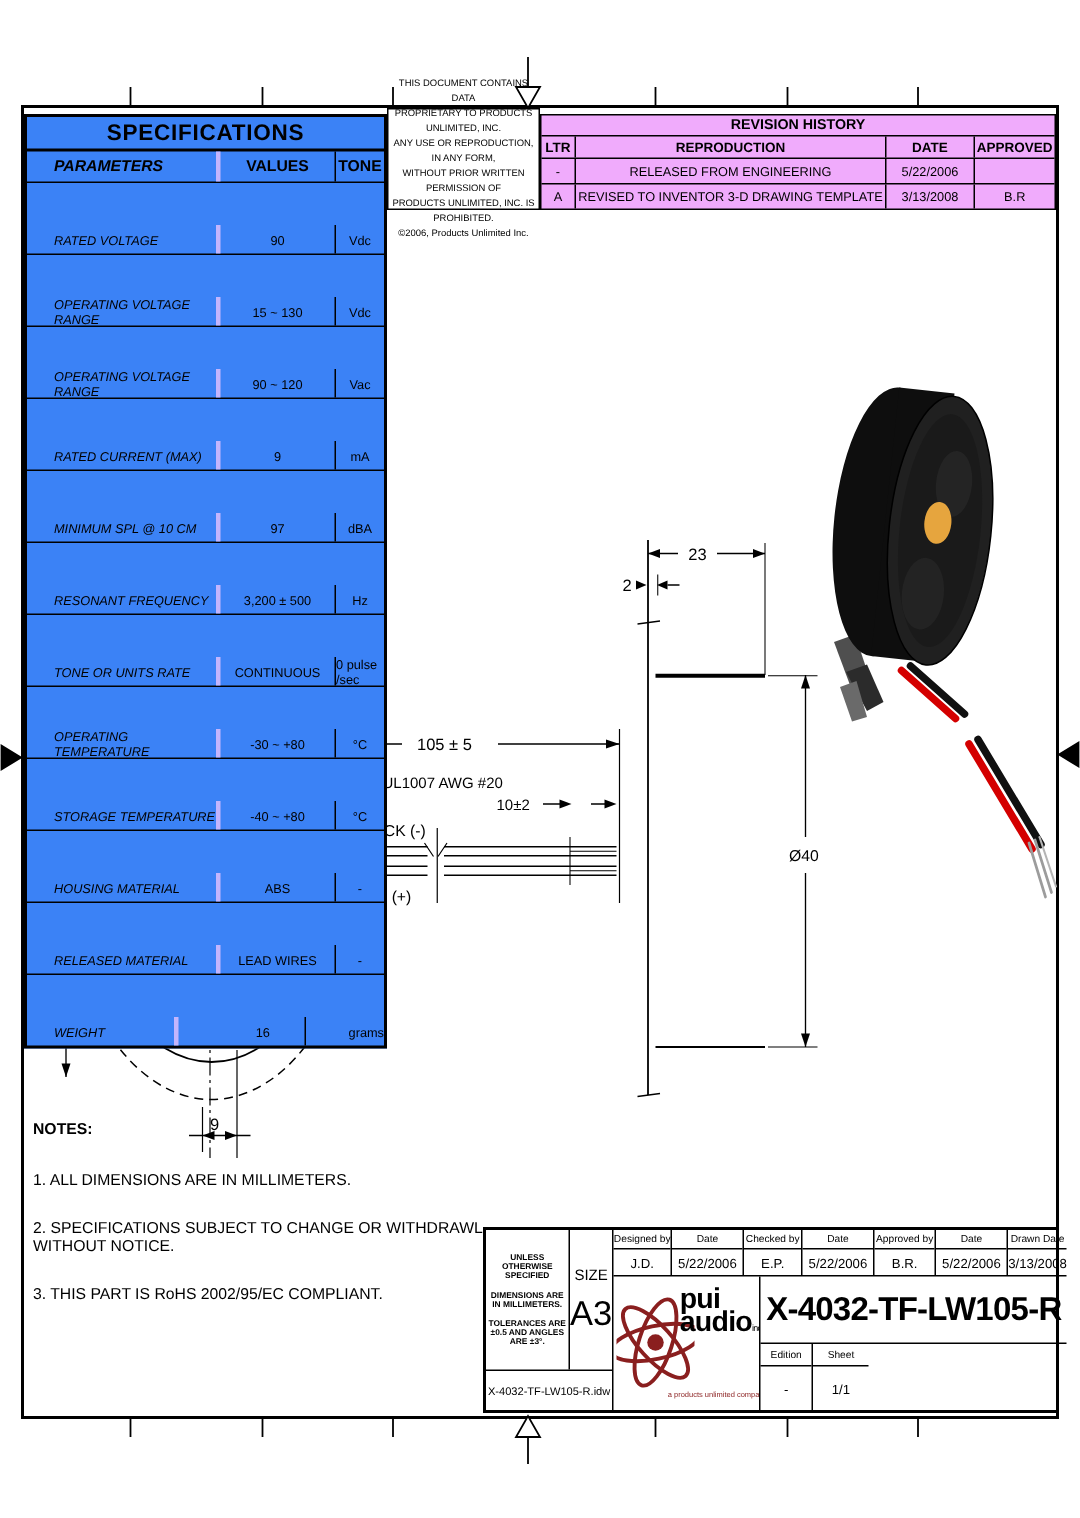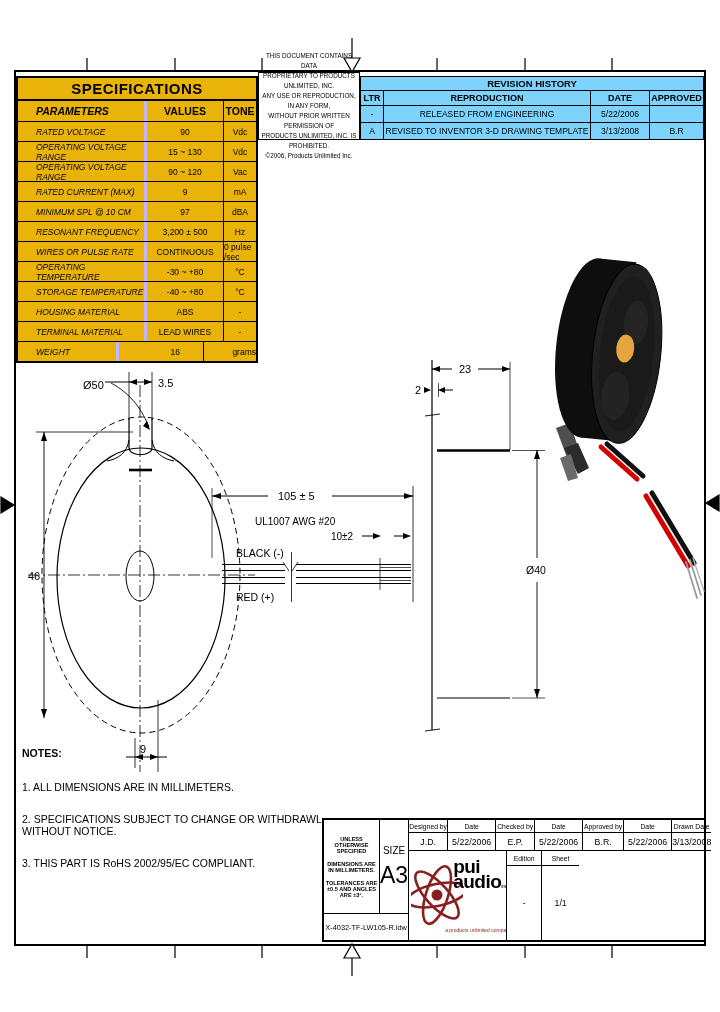--- a/index.html
+++ b/index.html
@@ -2,34 +2,34 @@
 <html><head>
 <meta charset="utf-8">
 <style>
   html,body{margin:0;padding:0;background:#fff;}
   body{width:720px;height:1012px;position:relative;overflow:hidden;
        font-family:"Liberation Sans",sans-serif;color:#000;}
   .abs{position:absolute;box-sizing:border-box;}
   
   #frame{left:14px;top:70px;width:692px;height:876px;border:2px solid #000;}
   
-  #spec{left:16px;top:76px;width:242px;border:2px solid #000;background:#eab308;}
+  #spec{left:16px;top:76px;width:242px;border:2px solid #000;background:#3b82f6;}
   #spec .title{height:21px;border-bottom:2px solid #000;font-weight:bold;font-size:15px;
     display:flex;align-items:center;justify-content:center;letter-spacing:.5px;}
   #spec .hrow{display:flex;height:20px;border-bottom:1px solid #000;font-weight:bold;font-size:10.5px;}
-  #spec .srow{display:flex;height:19px;border-bottom:1px solid #000;font-size:8.5px;}
+  #spec .srow{display:flex;height:19px;border-bottom:1px solid #000;font-size:8.5px;margin-top:28px;}
   #spec .srow:last-of-type{border-bottom:none;gap:28px;}
   #spec .c1{width:108px;border-right:3px solid #c4b5fd;display:flex;align-items:center;padding-left:18px;font-style:italic;}
   #spec .c2{width:76px;border-right:1px solid #000;display:flex;align-items:center;justify-content:center;}
   #spec .c3{flex:1;display:flex;align-items:center;justify-content:center;}
   
   #notice{left:258px;top:72px;width:102px;height:68px;border:1px solid #000;
     font-size:6.3px;text-align:center;display:flex;flex-direction:column;justify-content:center;line-height:1.6;}
   
-  #rev{left:360px;top:76px;width:344px;border:1.5px solid #000;background:#7dd3fc;}
+  #rev{left:360px;top:76px;width:344px;border:1.5px solid #000;background:#f0abfc;}
   #rev .title{height:13px;border-bottom:1px solid #000;font-size:9.5px;font-weight:bold;
     display:flex;align-items:center;justify-content:center;}
   #rev .hrow{display:flex;height:14px;border-bottom:1px solid #000;font-size:9px;font-weight:bold;}
   #rev .rrow{display:flex;height:16px;border-bottom:1px solid #000;font-size:8.5px;}
   #rev .rrow:last-of-type{border-bottom:none;}
   #rev .r1{width:22px;border-right:1px solid #000;display:flex;align-items:center;justify-content:center;}
   #rev .r2{width:206px;border-right:1px solid #000;display:flex;align-items:center;justify-content:center;}
   #rev .r3{width:58px;border-right:1px solid #000;display:flex;align-items:center;justify-content:center;}
   #rev .r4{flex:1;display:flex;align-items:center;justify-content:center;}
   
@@ -278,21 +278,21 @@
         <div class="c3">dBA</div>
       </div>
 
       <div class="srow">
         <div class="c1">RESONANT FREQUENCY</div>
         <div class="c2">3,200 ± 500</div>
         <div class="c3">Hz</div>
       </div>
 
       <div class="srow">
-        <div class="c1">WIRES OR PULSE RATE</div>
+        <div class="c1">TONE OR UNITS RATE</div>
         <div class="c2">CONTINUOUS</div>
         <div class="c3">0 pulse /sec</div>
       </div>
 
       <div class="srow">
         <div class="c1">OPERATING TEMPERATURE</div>
         <div class="c2">-30 ~ +80</div>
         <div class="c3">°C</div>
       </div>
 
@@ -302,21 +302,21 @@
         <div class="c3">°C</div>
       </div>
 
       <div class="srow">
         <div class="c1">HOUSING MATERIAL</div>
         <div class="c2">ABS</div>
         <div class="c3">-</div>
       </div>
 
       <div class="srow">
-        <div class="c1">TERMINAL MATERIAL</div>
+        <div class="c1">RELEASED MATERIAL</div>
         <div class="c2">LEAD WIRES</div>
         <div class="c3">-</div>
       </div>
 
       <div class="srow">
         <div class="c1">WEIGHT</div>
         <div class="c2">16</div>
         <div class="c3">grams</div>
       </div>
     </div>
@@ -433,20 +433,21 @@
             <circle r="5.5" fill="#8a1f1f" stroke="none"></circle>
           </g>
         </svg>
         <div id="logotext">
           <div>pui</div>
           <div><span>audio</span><span class="inc">inc</span></div>
         </div>
         <div id="tagline">a products unlimited company</div>
       </div>
       <div id="pnrow">
+        <div id="partnum">X-4032-TF-LW105-R</div>
         <div id="descrow">
           <div class="minicol">
             <div class="minilabel">Edition</div>
             <div class="minivalue">-</div>
           </div>
           <div class="minicol">
             <div class="minilabel">Sheet</div>
             <div class="minivalue">1/1</div>
           </div>
         </div>

